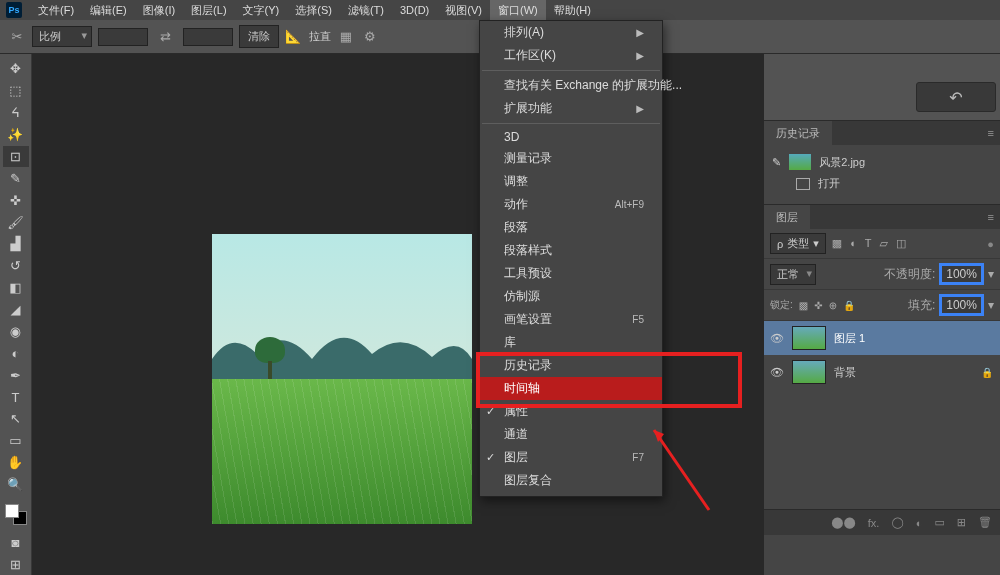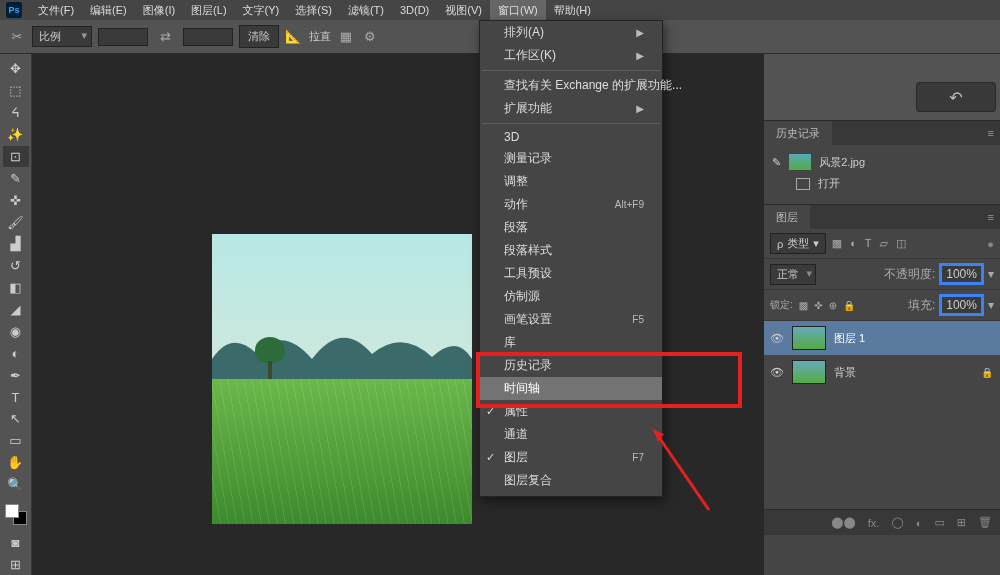--- a/index.html
+++ b/index.html
@@ -60,21 +60,21 @@
 .ly-list { }
 .ly-item { display:flex; align-items:center; gap:8px; padding:5px 6px; }
 .ly-item.sel { background:#5a7aa0; color:#fff; }
 .ly-item .eye { width:14px; color:#ccc; }
 .ly-item .thumb { width:34px; height:24px; background:linear-gradient(#6ab,#5a4); border:1px solid #222; }
 .ly-item .lock { margin-left:auto; color:#ccc; font-size:10px; }
 .panel-footer { height:26px; background:#383838; border-top:1px solid #2a2a2a; display:flex; align-items:center; justify-content:flex-end; gap:12px; padding:0 8px; color:#888; font-size:11px; margin-top:120px; }
 
 .dropdown { position:absolute; left:479px; top:20px; width:184px; background:#454545; border:1px solid #222; box-shadow:2px 4px 10px rgba(0,0,0,.5); font-size:12px; color:#ddd; z-index:20; padding-bottom:4px; }
 .dropdown .mi { display:flex; align-items:center; padding:3px 18px 3px 24px; position:relative; cursor:pointer; white-space:nowrap; }
-.dropdown .mi.hl { background:#737373; color:#fff; }
+.dropdown .mi.hl { background:#b91c1c; color:#fff; }
 .dropdown .mi .sc { margin-left:auto; font-size:10px; color:#bbb; }
 .dropdown .mi .arr { margin-left:auto; font-size:10px; color:#bbb; }
 .dropdown .mi .chk { position:absolute; left:6px; font-size:11px; }
 .dropdown .sep { height:1px; background:#5e5e5e; margin:3px 2px; }
 
 .redbox { position:absolute; left:476px; top:352px; width:266px; height:56px; border:4px solid #e62020; z-index:30; pointer-events:none; }
 .redarrow { position:absolute; left:644px; top:420px; z-index:30; pointer-events:none; }
 </style>
 </head>
 <body>

